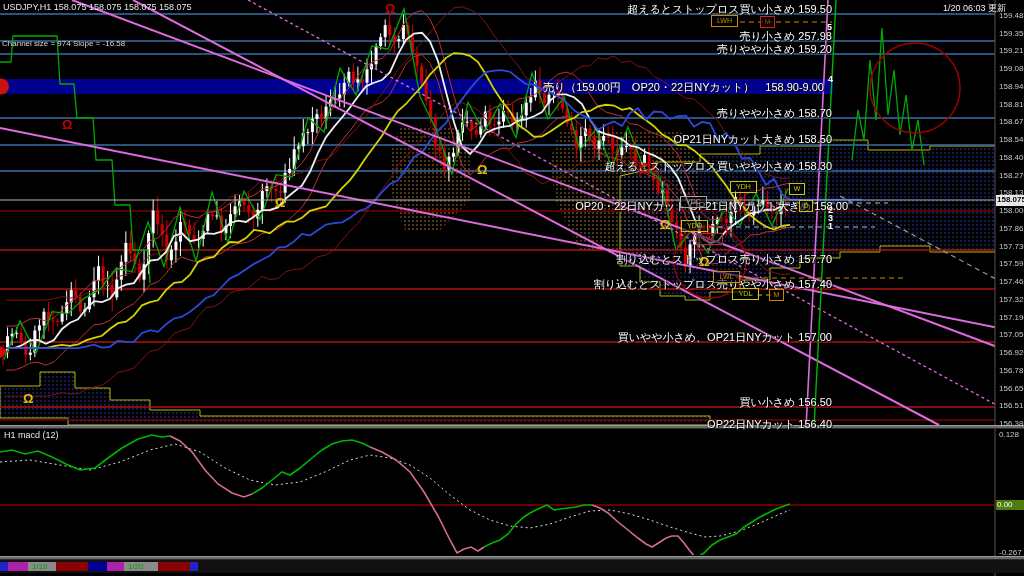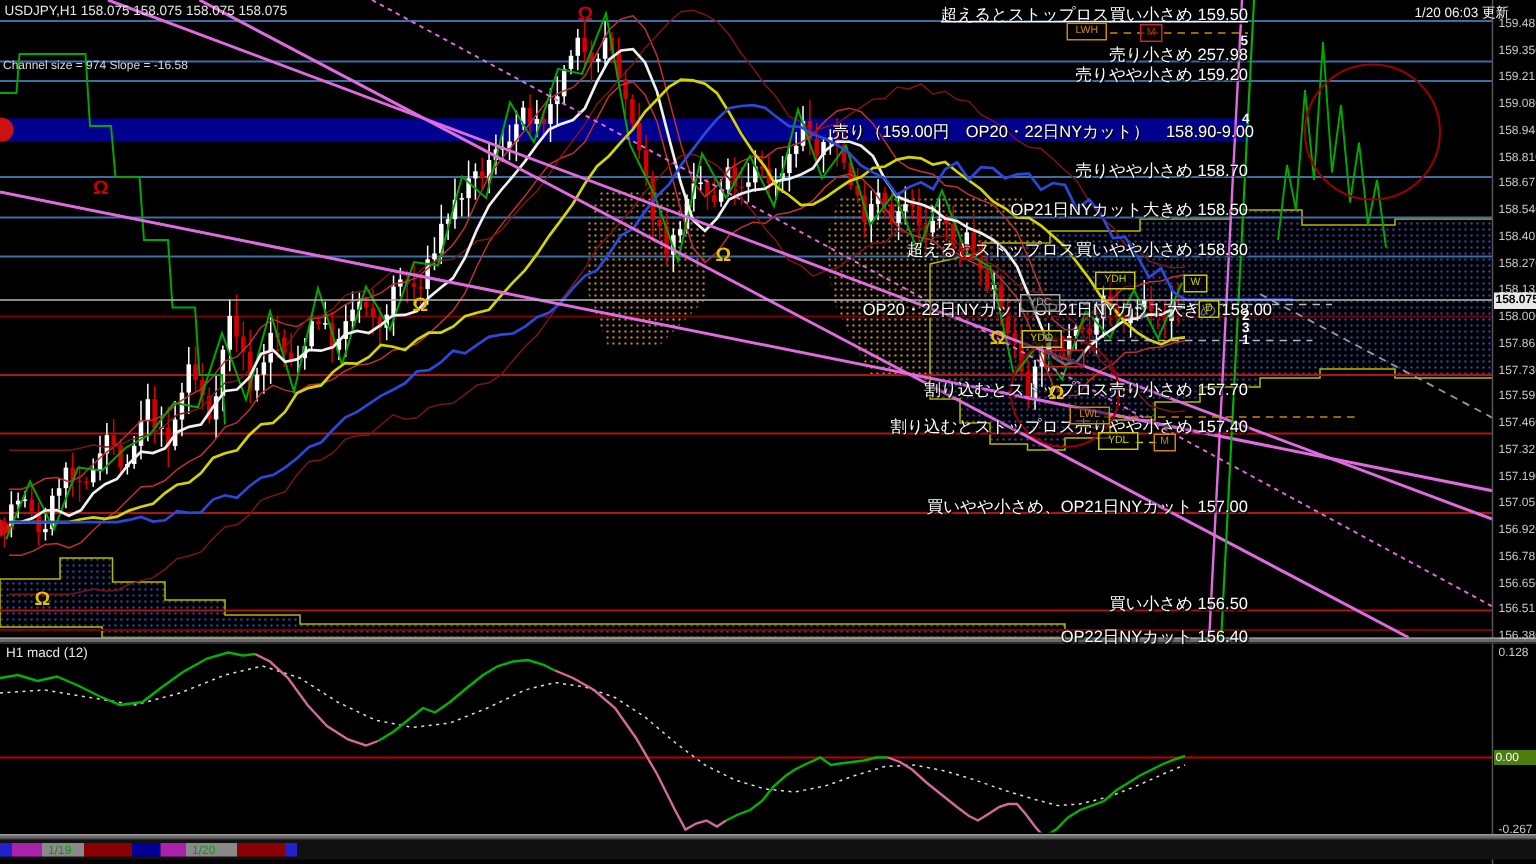--- a/index.html
+++ b/index.html
@@ -475,24 +475,24 @@
       <div class="axlbl" style="top: 348.06px;">156.920</div>
       <div class="axlbl" style="top: 365.8px;">156.785</div>
       <div class="axlbl" style="top: 383.54px;">156.650</div>
       <div class="axlbl" style="top: 401.28px;">156.515</div>
       <div class="axlbl" style="top: 419.02px;">156.380</div>
       <div class="tag" style="top: 195px; height: 11px; background: rgb(232, 232, 232); color: rgb(0, 0, 0); font-weight: bold;">158.075</div>
       <div class="axlbl" style="top: 430px;">0.128</div>
       <div class="tag" style="top: 500px; height: 10px; background: #4d7c0f; color: rgb(255, 255, 255);">0.00</div>
       <div class="axlbl" style="top: 548px;">-0.267</div>
       <div class="axlbl" style="top: 561px;">75959</div>
-      <div class="anno" style="top: 2px; right: 192px; text-decoration: underline;">超えるとストップロス買い小さめ 159.50</div>
+      <div class="anno" style="top: 2px; right: 192px;">超えるとストップロス買い小さめ 159.50</div>
       <div class="anno" style="top: 29px; right: 192px;">売り小さめ 257.98</div>
       <div class="anno" style="top: 42px; right: 192px;">売りやや小さめ 159.20</div>
-      <div class="anno" style="top: 80px; right: 188px;">売り（159.00円　OP20・22日NYカット）　158.90-9.00</div>
+      <div class="anno" style="top: 80px; right: 200px;">売り（159.00円　OP20・22日NYカット）　158.90-9.00</div>
       <div class="anno" style="top: 106px; right: 192px;">売りやや小さめ 158.70</div>
       <div class="anno" style="top: 132px; right: 192px; text-align: center;">OP21日NYカット大きめ 158.50</div>
       <div class="anno" style="top: 159px; right: 192px;">超えるとストップロス買いやや小さめ 158.30</div>
       <div class="anno" style="top: 199px; right: 176px;">OP20・22日NYカット OP21日NYカット大きめ 158.00</div>
       <div class="anno" style="top: 252px; right: 192px; margin-left: 41px;">割り込むとストップロス売り小さめ 157.70</div>
       <div class="anno" style="top: 277px; right: 192px;">割り込むとストップロス売りやや小さめ 157.40</div>
       <div class="anno" style="top: 330px; right: 192px;">買いやや小さめ、OP21日NYカット 157.00</div>
       <div class="anno" style="top: 395px; right: 192px;">買い小さめ 156.50</div>
       <div class="anno" style="top: 417px; right: 192px;">OP22日NYカット 156.40</div>
       <div class="pbox" style="left: 711px; top: 15px; width: 25px; height: 10px; border: 1px solid rgb(204, 136, 0); color: rgb(204, 136, 0);">LWH</div>

